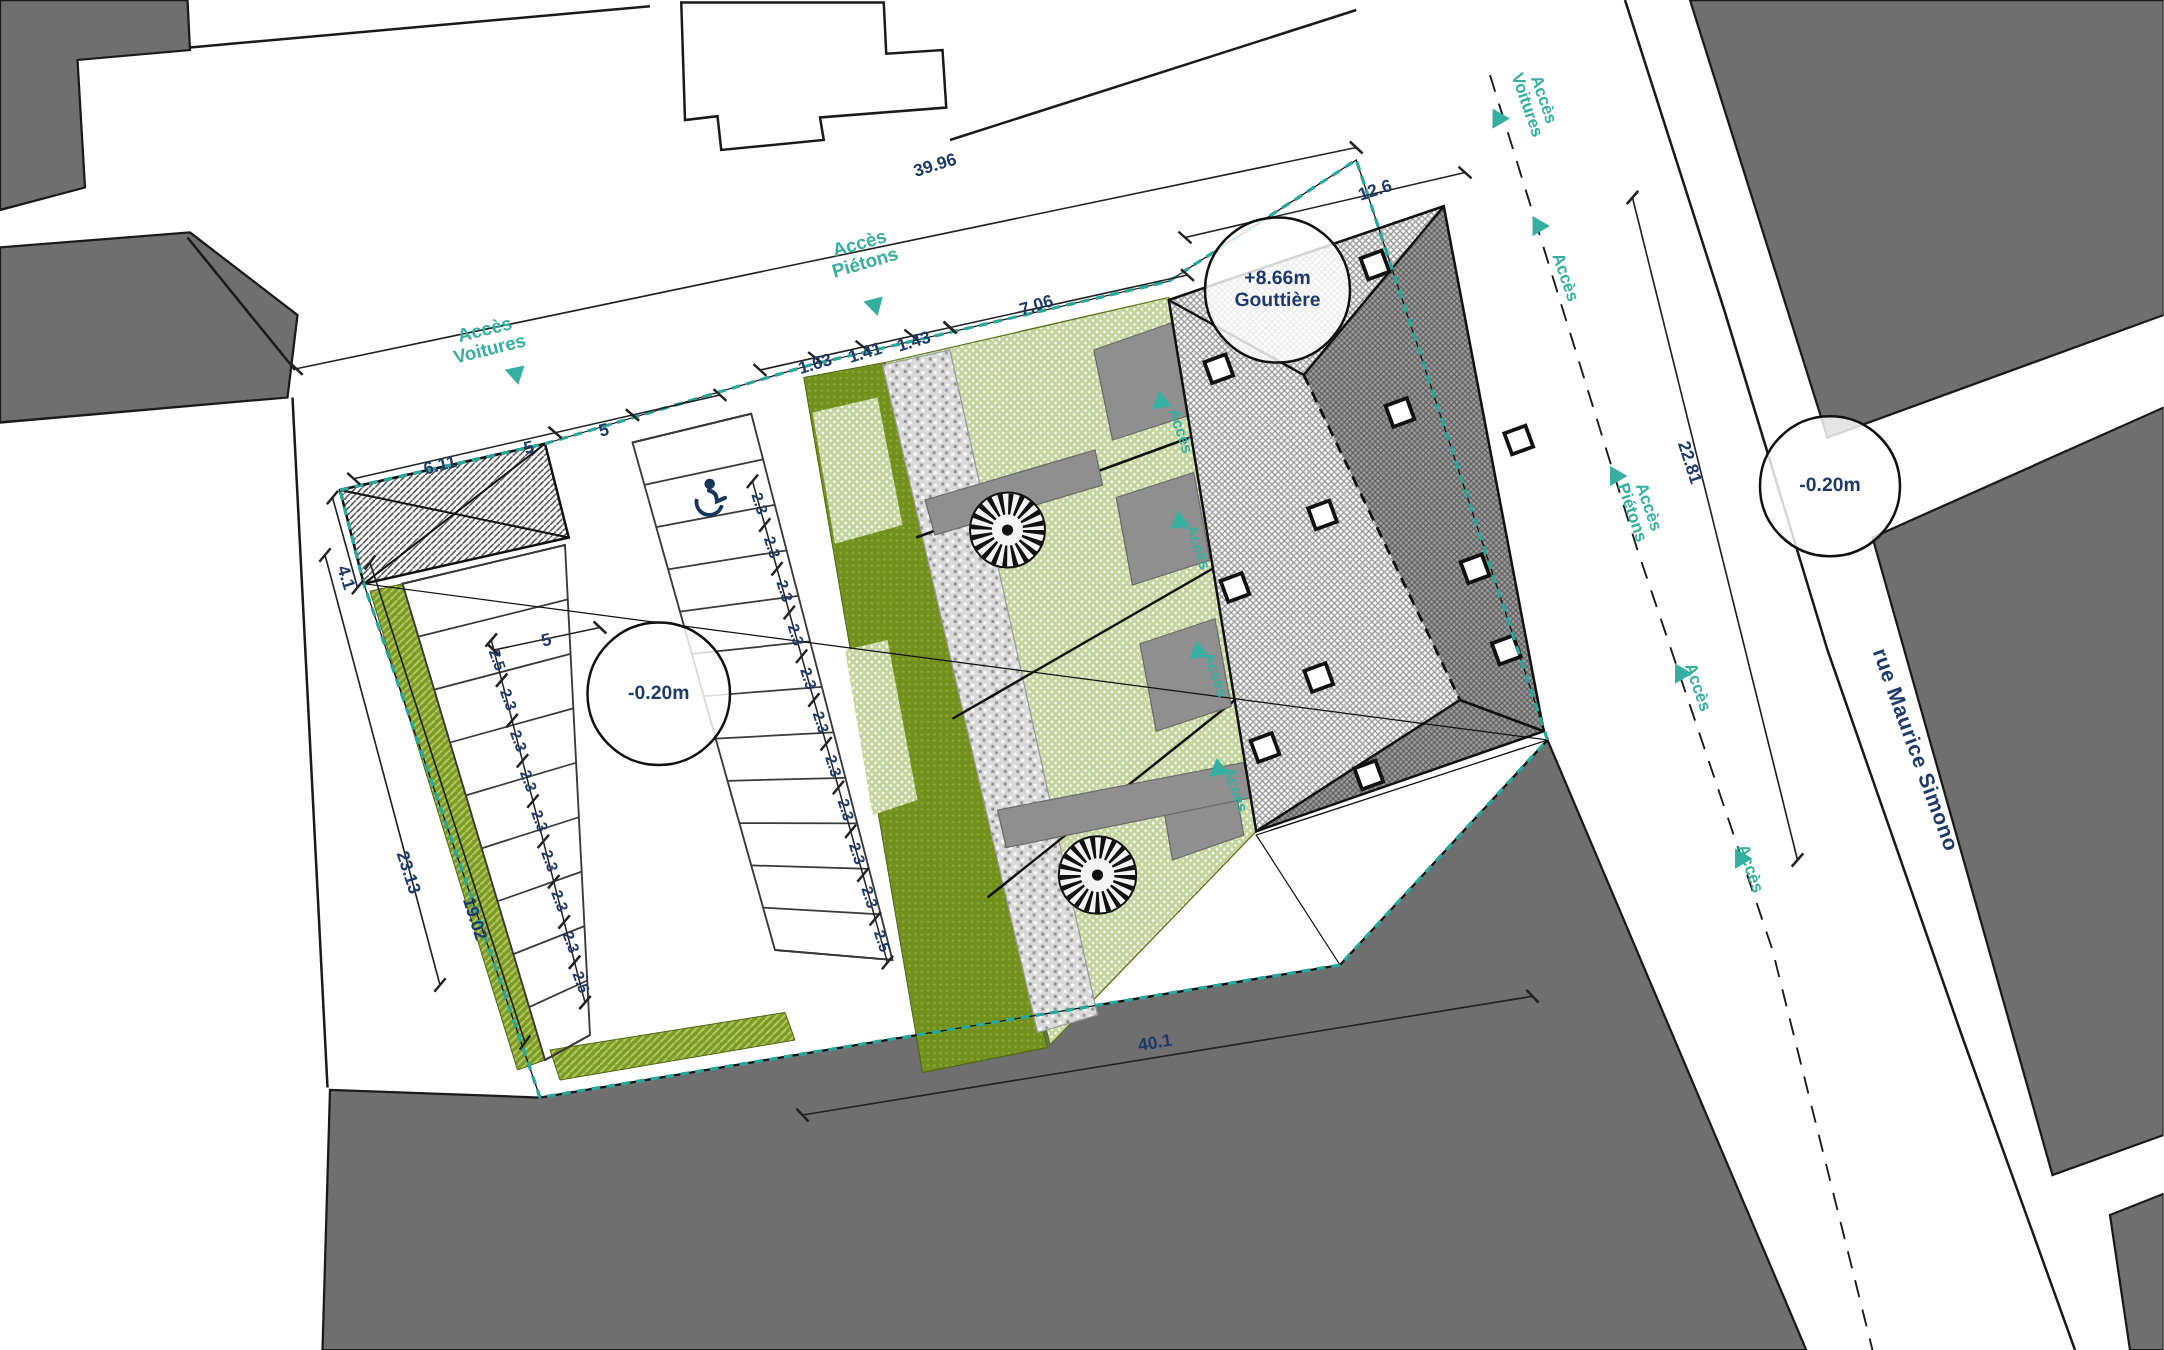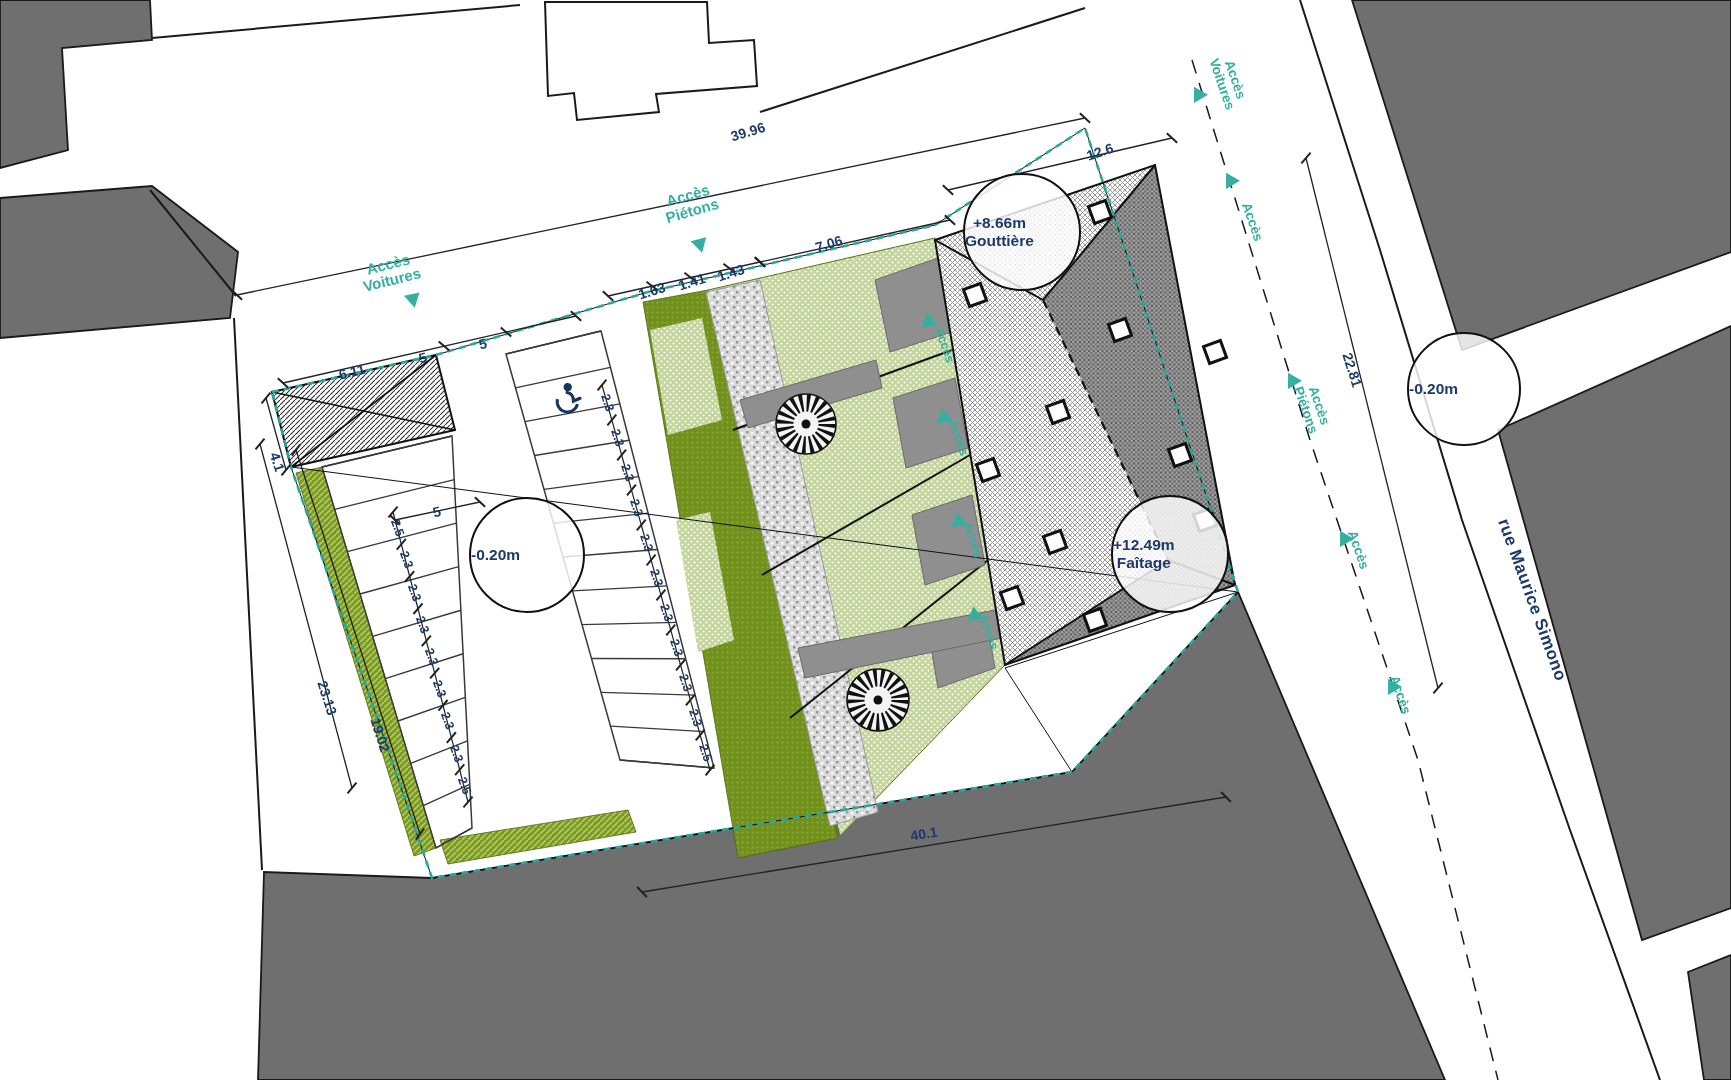--- a/index.html
+++ b/index.html
@@ -8,21 +8,21 @@
   .stage svg{position:absolute;left:0;top:0;}
   #labels{position:absolute;left:0;top:0;width:100%;height:100%;pointer-events:none;}
   .lab{position:absolute;white-space:pre;text-align:center;line-height:1.05;font-weight:bold;}
   .lab-d{font-size:14px;color:#1d3a6a;}
   .lab-c{font-size:12.5px;color:#1d3a6a;}
   .lab-a{font-size:15px;color:#35b0a0;}
   .lab-a2{font-size:13.5px;color:#35b0a0;}
   .lab-a3{font-size:12.5px;color:#35b0a0;}
   .lab-s{font-size:17px;color:#1d3a6a;font-weight:bold;letter-spacing:.5px;}
   .lvl{position:absolute;border:2px solid #111;border-radius:50%;
-       background:rgba(255,255,255,.82);display:flex;align-items:center;
+       background:rgba(255,255,255,.82);display:flex;align-items:center;justify-content:center;
        text-align:center;color:#1d3a6a;font-weight:bold;font-size:15.5px;line-height:1.15;white-space:pre;}
 </style>
 </head>
 <body>
 
 <div class="stage">
 <svg width="1731" height="1080" viewBox="0 0 1731 1080">
   <defs>
     <pattern id="pLawn" width="6" height="6" patternUnits="userSpaceOnUse">
       <rect width="6" height="6" fill="#c3d49c"></rect>
@@ -297,21 +297,20 @@
       <span class="lab lab-a2" style="left: 1358px; top: 550px; transform: translate(-50%, -50%) rotate(71deg);">Accès</span>
       <span class="lab lab-a2" style="left: 1400px; top: 695px; transform: translate(-50%, -50%) rotate(71deg);">Accès</span>
       <span class="lab lab-a3" style="left: 944px; top: 345px; transform: translate(-50%, -50%) rotate(71deg);">Accès</span>
       <span class="lab lab-a3" style="left: 958px; top: 438px; transform: translate(-50%, -50%) rotate(71deg);">Accès</span>
       <span class="lab lab-a3" style="left: 972px; top: 540px; transform: translate(-50%, -50%) rotate(71deg);">Accès</span>
       <span class="lab lab-a3" style="left: 988px; top: 632px; transform: translate(-50%, -50%) rotate(71deg);">Accès</span>
       <span class="lab lab-s" style="left: 1532px; top: 600px; transform: translate(-50%, -50%) rotate(70deg);">rue Maurice Simono</span>
       <div class="lvl" style="left: 469px; top: 497px; width: 112px; height: 112px;"><div><span>-0.20m</span><br><span></span></div></div>
       <div class="lvl" style="left: 1407px; top: 332px; width: 110px; height: 110px;"><div><span>-0.20m</span><br><span></span></div></div>
       <div class="lvl" style="left: 963px; top: 173px; width: 114px; height: 114px;"><div><span>+8.66m</span><br><span>Gouttière</span></div></div>
-      <div class="lvl" style="left: 1111px; top: 495px; width: 114px; height: 114px;"><div><span>+12.49m</span><br><span>Faîtage</span></div></div>
       <span class="lab lab-c" style="left: 397.167px; top: 528.111px; transform: translate(-50%, -50%) rotate(70deg);">2.5</span>
       <span class="lab lab-c" style="left: 405.5px; top: 560.333px; transform: translate(-50%, -50%) rotate(70deg);">2.3</span>
       <span class="lab lab-c" style="left: 413.833px; top: 592.556px; transform: translate(-50%, -50%) rotate(70deg);">2.3</span>
       <span class="lab lab-c" style="left: 422.167px; top: 624.778px; transform: translate(-50%, -50%) rotate(70deg);">2.3</span>
       <span class="lab lab-c" style="left: 430.5px; top: 657px; transform: translate(-50%, -50%) rotate(70deg);">2.3</span>
       <span class="lab lab-c" style="left: 438.833px; top: 689.222px; transform: translate(-50%, -50%) rotate(70deg);">2.3</span>
       <span class="lab lab-c" style="left: 447.167px; top: 721.444px; transform: translate(-50%, -50%) rotate(70deg);">2.3</span>
       <span class="lab lab-c" style="left: 455.5px; top: 753.667px; transform: translate(-50%, -50%) rotate(70deg);">2.3</span>
       <span class="lab lab-c" style="left: 463.833px; top: 785.889px; transform: translate(-50%, -50%) rotate(70deg);">2.5</span>
       <span class="lab lab-c" style="left: 606.909px; top: 402.5px; transform: translate(-50%, -50%) rotate(72deg);">2.3</span>

